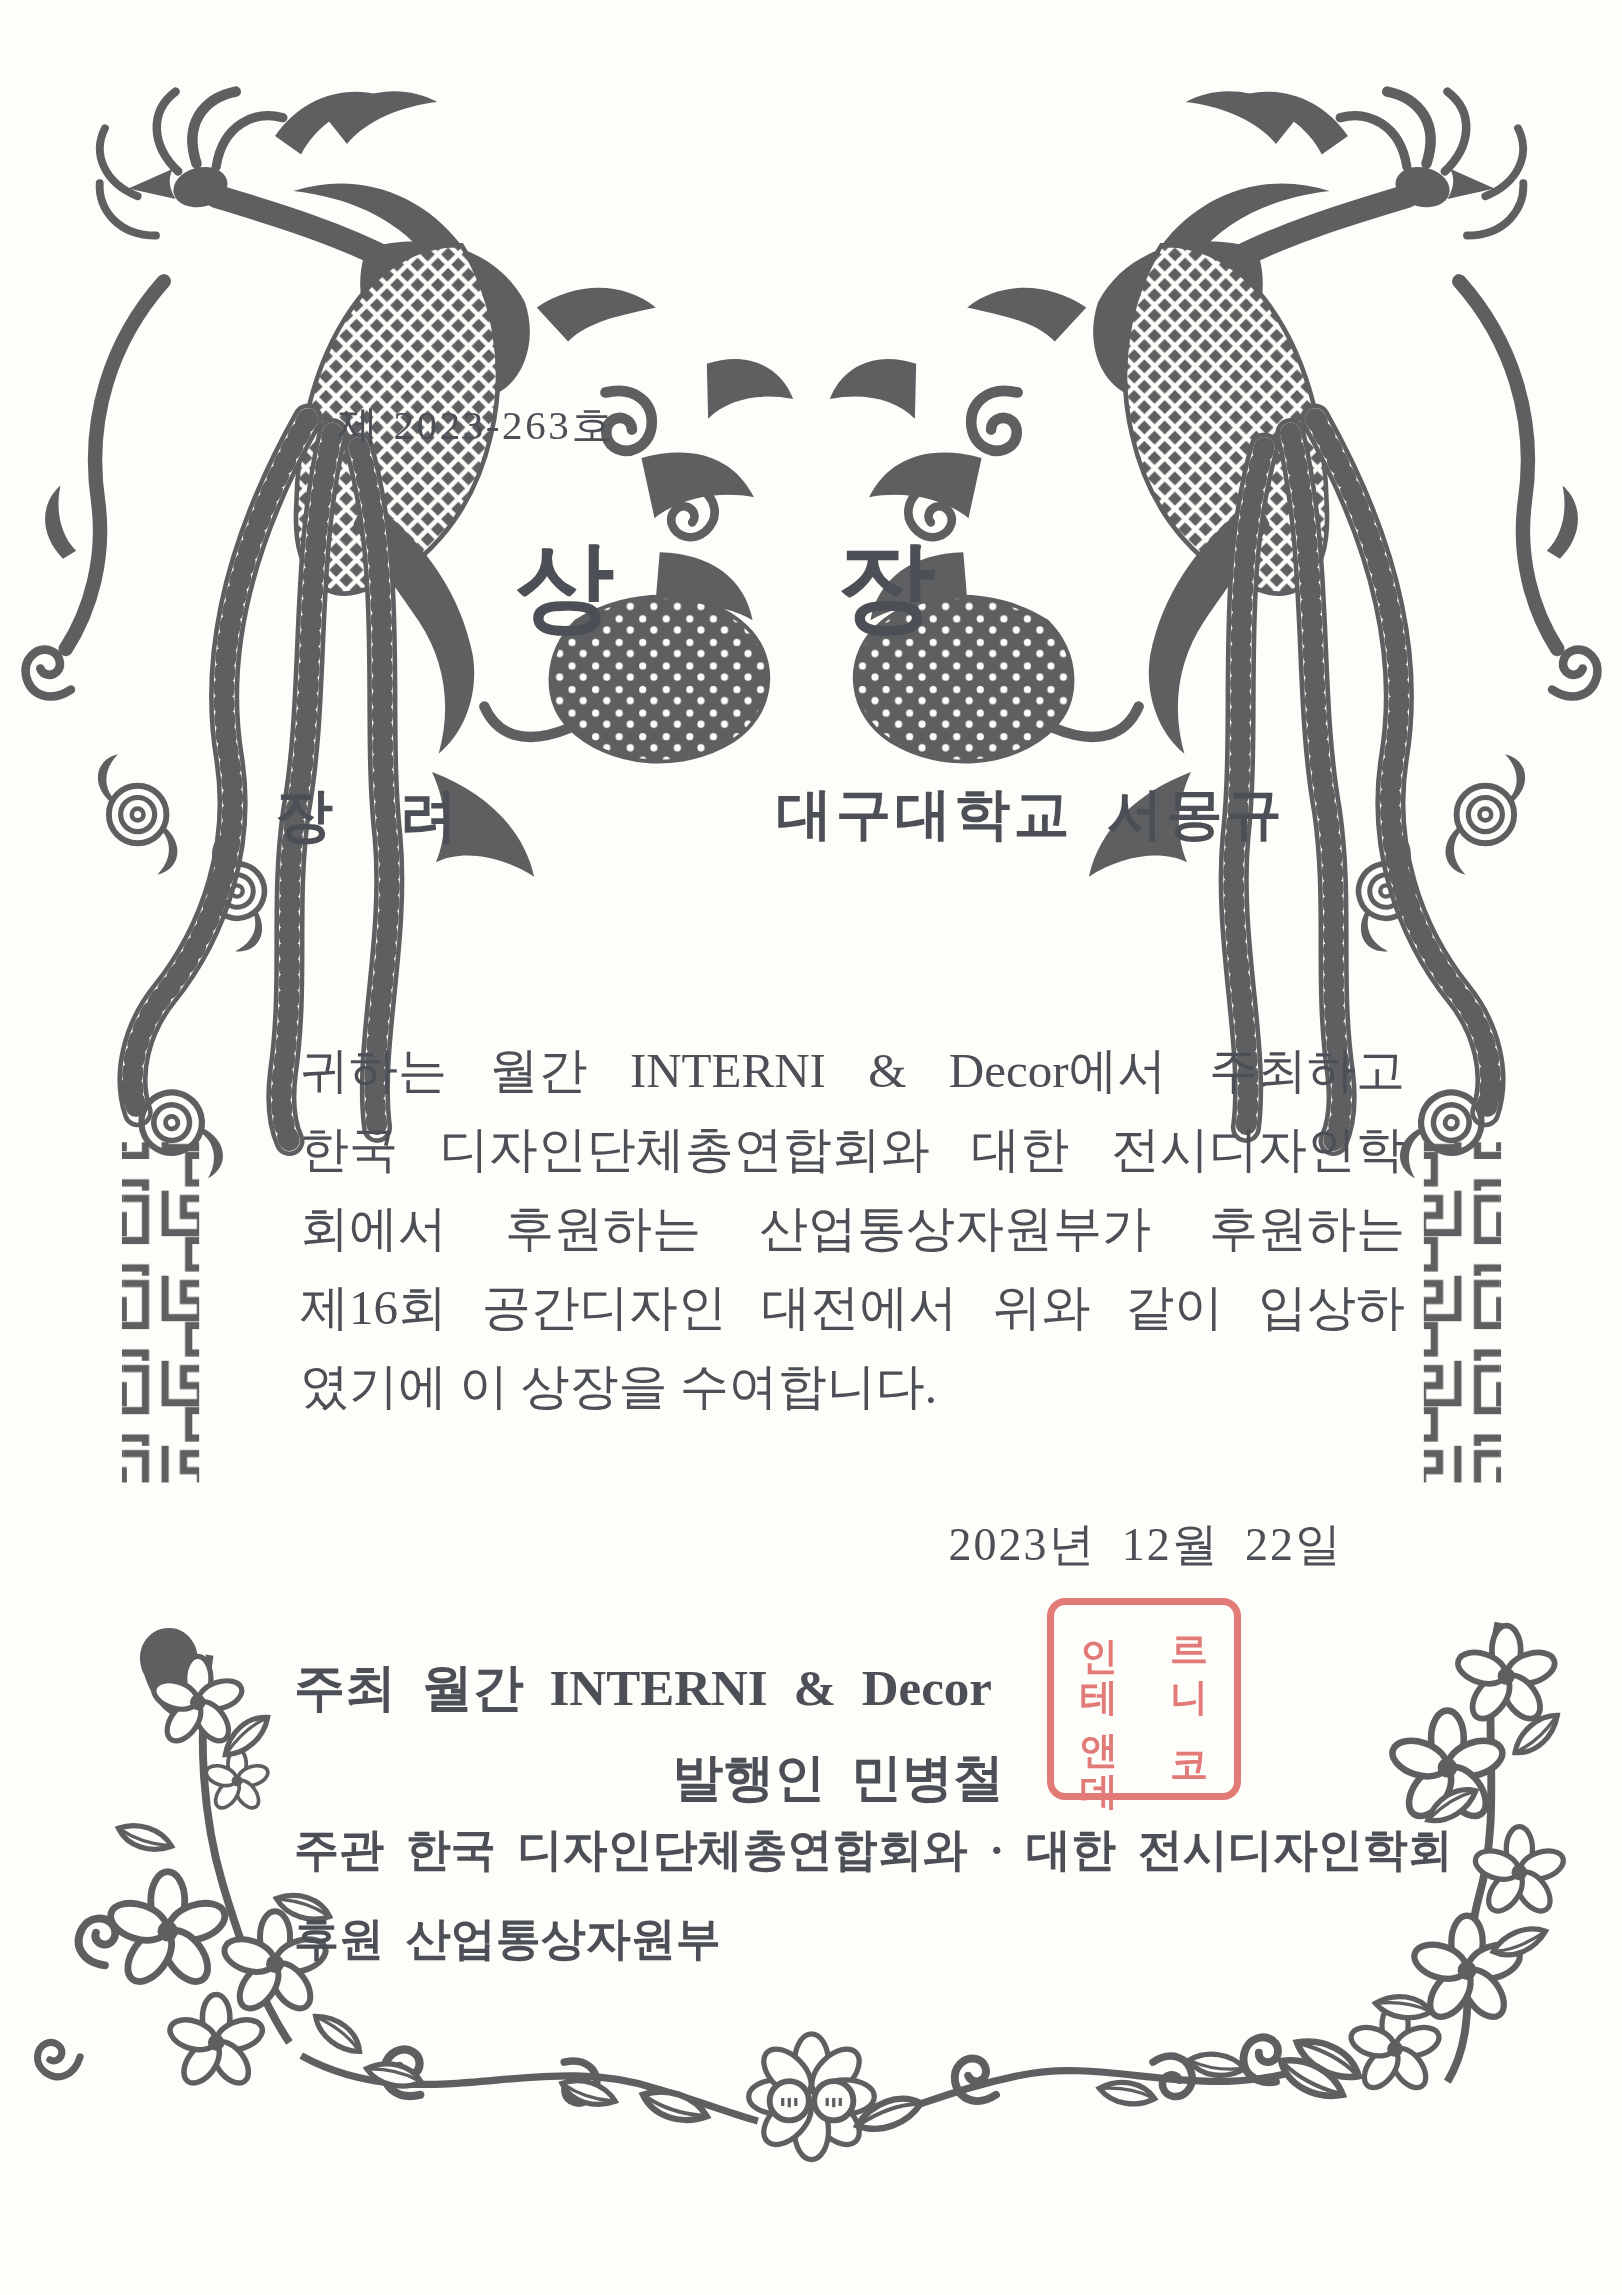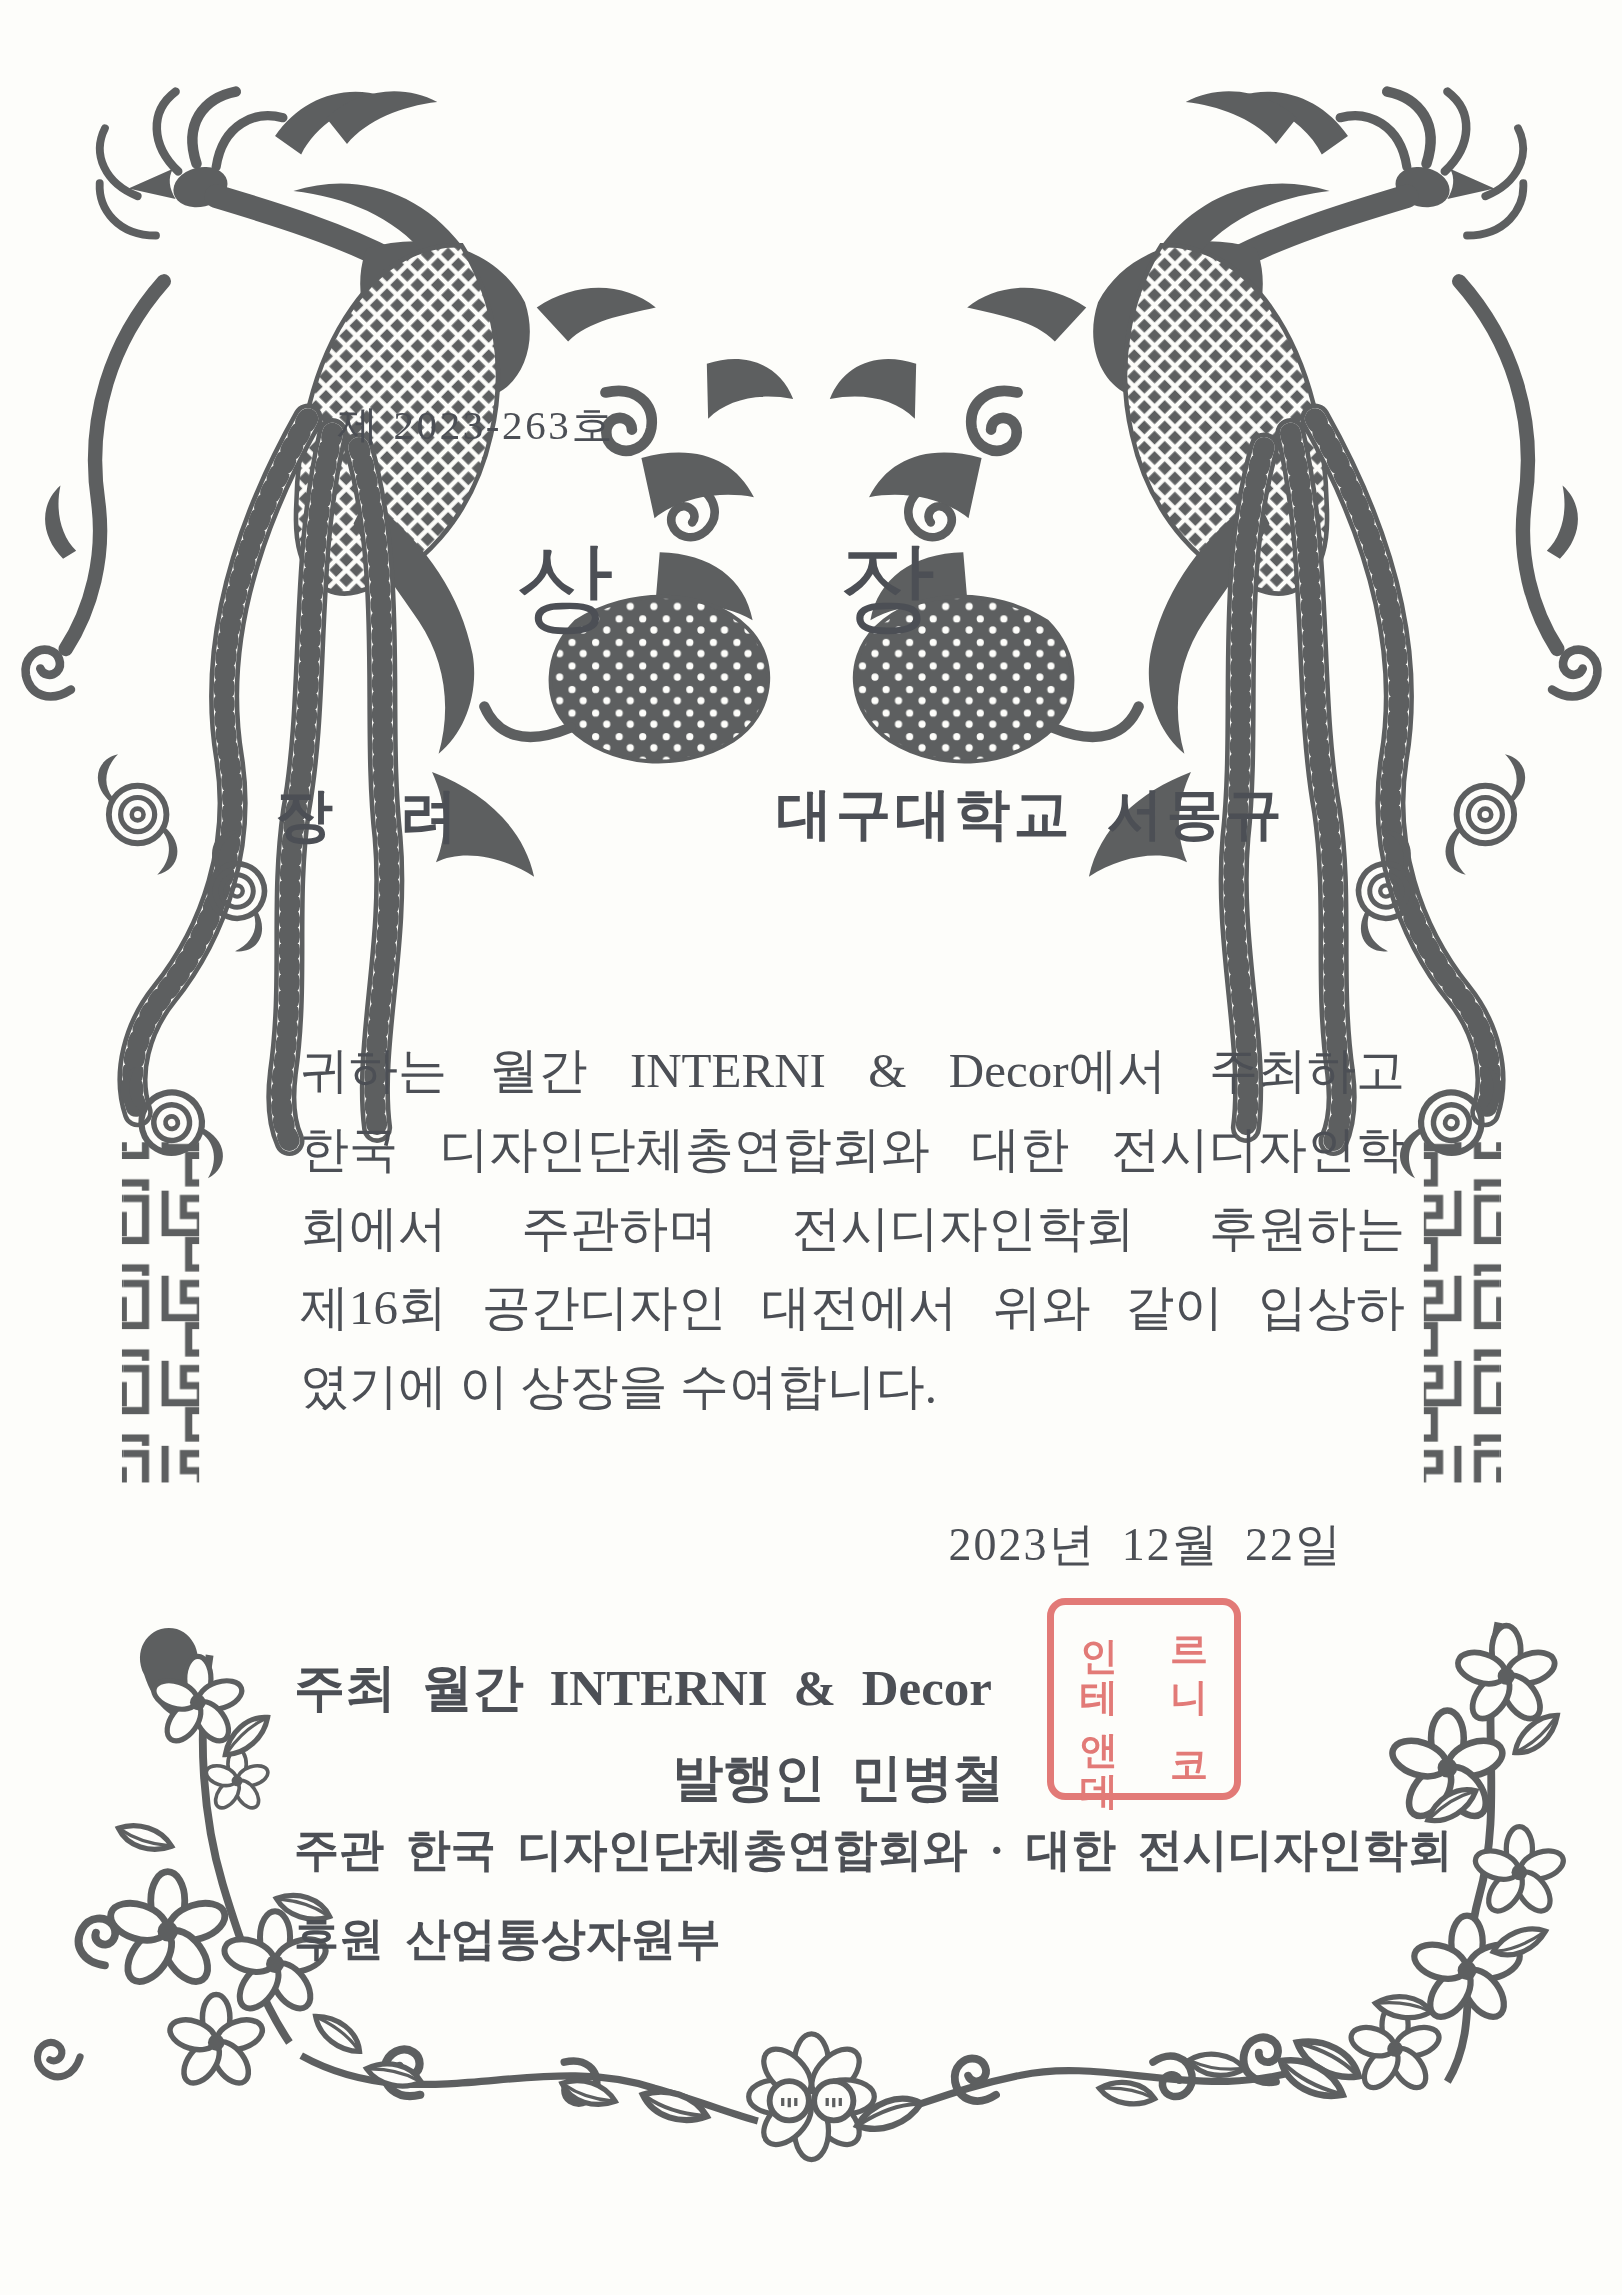--- a/index.html
+++ b/index.html
@@ -14,21 +14,21 @@
     position:relative;
     width:1623px;height:2295px;
     background:var(--paper);
     overflow:hidden;
     font-family:"Liberation Serif","DejaVu Serif",serif;
     color:var(--ink);
   }
   .orn{position:absolute;left:0;top:0;width:1623px;height:2295px;pointer-events:none;}
   .txt{position:absolute;white-space:nowrap;}
   .cert-number{left:337px;top:398px;font-size:41px;letter-spacing:2.6px;}
-  .cert-title{left:0;top:521px;width:1455px;text-align:center;font-size:99px;font-weight:normal;word-spacing:190px;letter-spacing:3.9px;}
+  .cert-title{left:0;top:521px;width:1455px;text-align:center;font-size:99px;font-weight:bold;word-spacing:190px;letter-spacing:3.9px;}
   .grade{left:275px;top:777px;font-size:58px;font-weight:bold;letter-spacing:26px;}
   .recipient{right:338px;top:777px;font-size:56px;font-weight:bold;letter-spacing:3.3px;word-spacing:17px;margin-left:28px;}
   .body-par{position:absolute;left:260px;top:1031px;width:1105px;font-size:49px;line-height:79px;color:var(--ink);word-break:keep-all;margin-left:40px;}
   .body-par .jline{text-align:justify;text-align-last:justify;text-justify:inter-word;}
   .body-par .lastline{text-align:left;}
   .date-line{right:280px;top:1514px;font-size:46px;letter-spacing:2px;word-spacing:11.8px;}
   .host-block{position:absolute;left:294px;top:1654px;width:710px;font-size:51px;font-weight:bold;}
   .host-line{white-space:nowrap;word-spacing:13px;}
   .publisher-line{margin-top:21px;text-align:right;white-space:nowrap;word-spacing:13px;}
   .organizer-line{left:294px;top:1820px;font-size:45px;font-weight:bold;word-spacing:10.5px;}
@@ -230,21 +230,21 @@
   <div class="txt cert-number">제 2023-263호</div>
 
   <div class="txt cert-title">상 장</div>
 
   <div class="txt grade">장 려</div>
   <div class="txt recipient">대구대학교 서몽규</div>
 
   <div class="body-par">
     <div class="jline">귀하는 월간 INTERNI &amp; Decor에서 주최하고</div>
     <div class="jline">한국 디자인단체총연합회와 대한 전시디자인학</div>
-    <div class="jline">회에서 주관하며 전시디자인학회 후원하는</div>
+    <div class="jline">회에서 후원하는 산업통상자원부가 후원하는</div>
     <div class="jline">제16회 공간디자인 대전에서 위와 같이 입상하</div>
     <div class="lastline">였기에 이 상장을 수여합니다.</div>
   </div>
 
   <div class="txt date-line">2023년 12월 22일</div>
 
   <div class="host-block">
     <div class="host-line">주최 월간 INTERNI &amp; Decor</div>
     <div class="publisher-line">발행인 민병철</div>
   </div>

